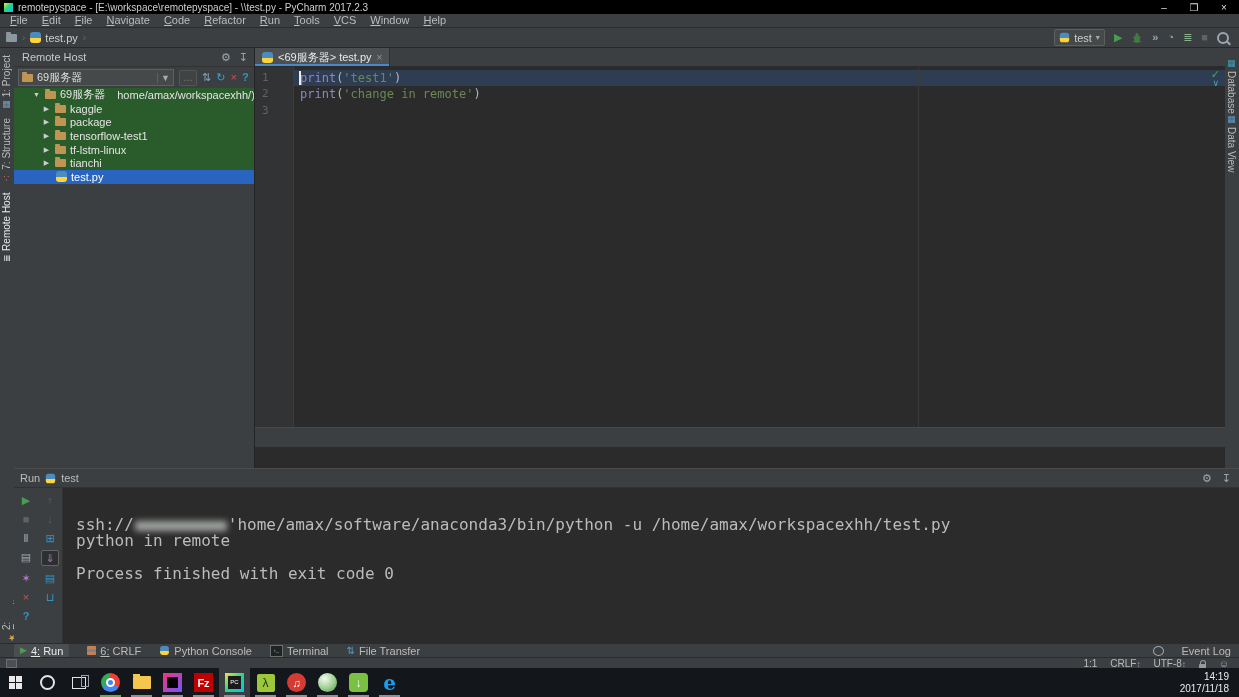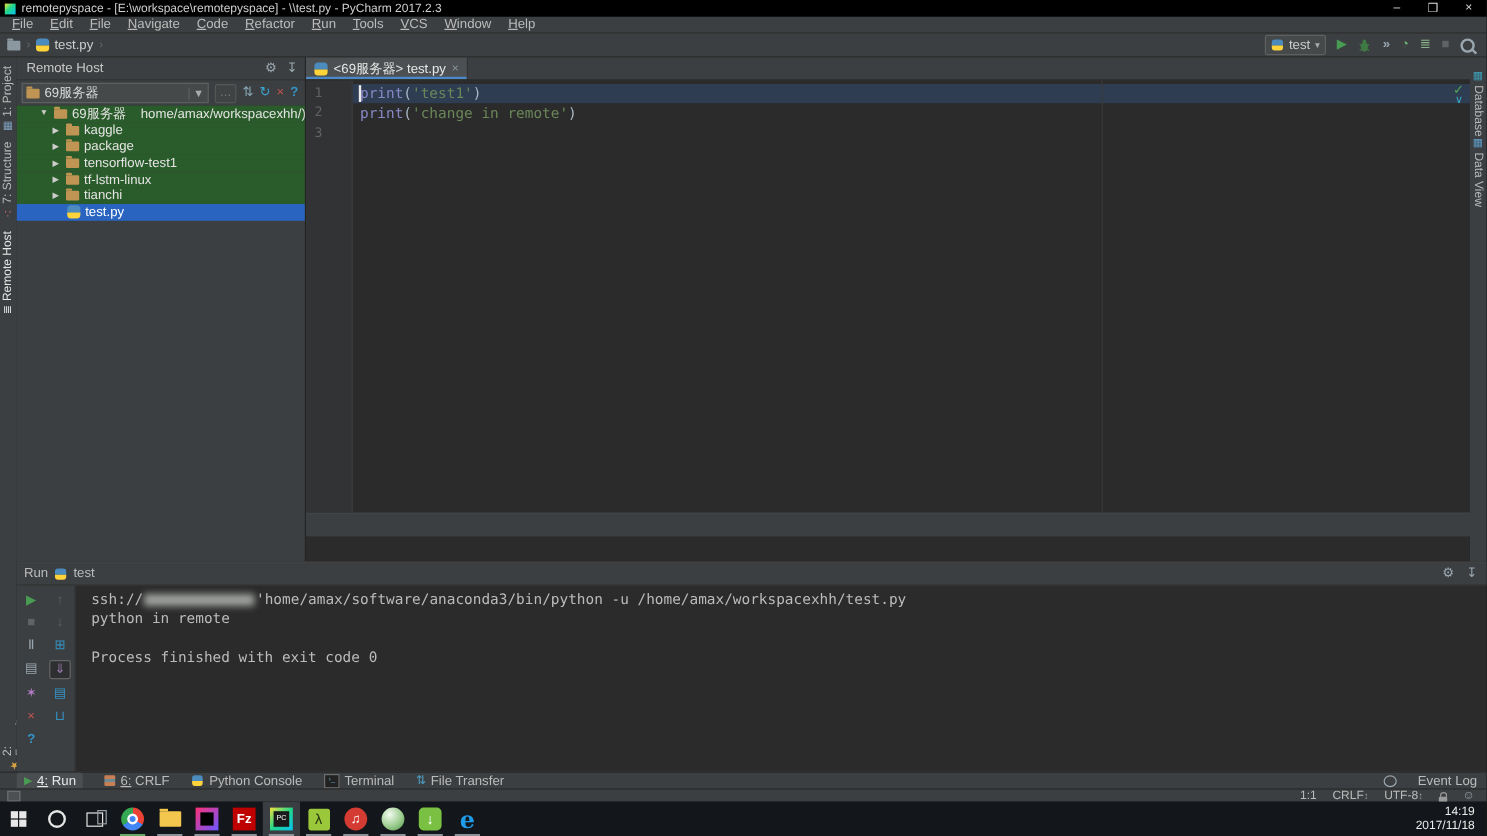--- a/index.html
+++ b/index.html
@@ -76,21 +76,21 @@
   .echev{position:absolute;right:6px;top:11px;color:#38AFC6;font-size:9px;z-index:2;}
   .e-bottom{height:19px;background:#3C3F41;border-top:1px solid #46484A;}
   
   .runpanel{left:14px;top:468px;width:1225px;height:175px;background:#2B2B2B;border-top:1px solid #4A4A4A;box-sizing:border-box;}
   .run-head{height:18px;background:#3C3F41;display:flex;align-items:center;gap:5px;padding:0 8px 0 6px;border-bottom:1px solid #323232;}
   .run-head .sp{margin-left:auto;display:flex;gap:10px;align-items:center;}
   .run-tools{position:absolute;left:0;top:19px;bottom:0;width:48px;background:#3C3F41;border-right:1px solid #323232;
              display:grid;grid-template-columns:24px 24px;align-content:start;justify-items:center;row-gap:5px;padding-top:5px;}
   .rt{width:16px;height:14px;text-align:center;font-size:11px;line-height:14px;}
   .rt.boxed{border:1px solid #646464;background:#2D2F30;border-radius:2px;color:#9E7BB0;}
-  .console{margin-left:48px;padding:3px 16px 0 14px;font-family:"DejaVu Sans Mono",monospace;font-size:12px;line-height:16.3px;color:#BBB;}
+  .console{margin-left:48px;padding:3px 16px 0 14px;font-family:"DejaVu Sans Mono",monospace;font-size:16px;line-height:16.3px;color:#BBB;margin-top:26px;}
   .cline{height:16.3px;white-space:pre;}
   .blurpatch2{display:inline-block;width:92px;height:10px;background:#9FA39F;filter:blur(3px);vertical-align:middle;margin:0 1px;}
   
   .bottombar{left:0;top:643px;width:1239px;height:14px;background:#3C3F41;border-top:1px solid #2B2B2B;
              display:flex;align-items:center;gap:18px;padding:0 8px 0 14px;box-sizing:border-box;}
   .bb-item{display:flex;align-items:center;gap:4px;color:#BBB;}
   .bb-item .lbl{display:inline-block;}
   .bb-item.mn .lbl::first-letter{text-decoration:underline;}
   .bb-item.active{background:#4A4E51;height:14px;padding:0 6px;border-radius:2px;color:#E8E8E8;}
   .todoic{width:9px;height:9px;background:linear-gradient(180deg,#C97F54 0 3px,#6F8A93 3px 6px,#C97F54 6px 9px);border-radius:1px;}

